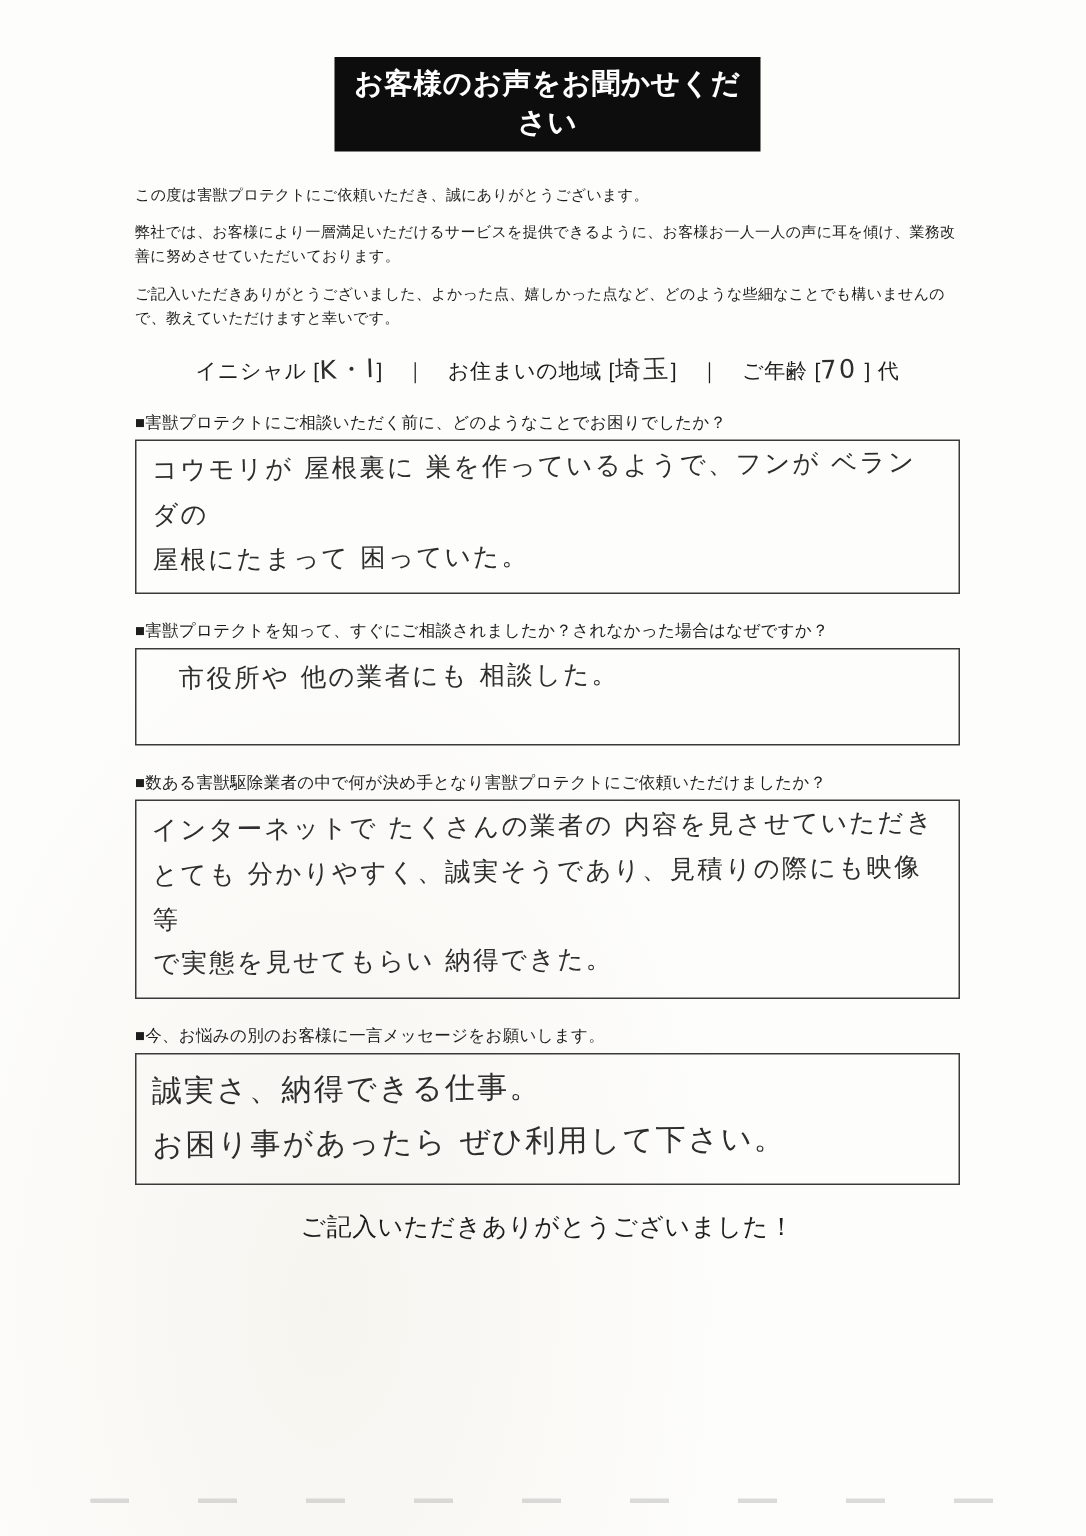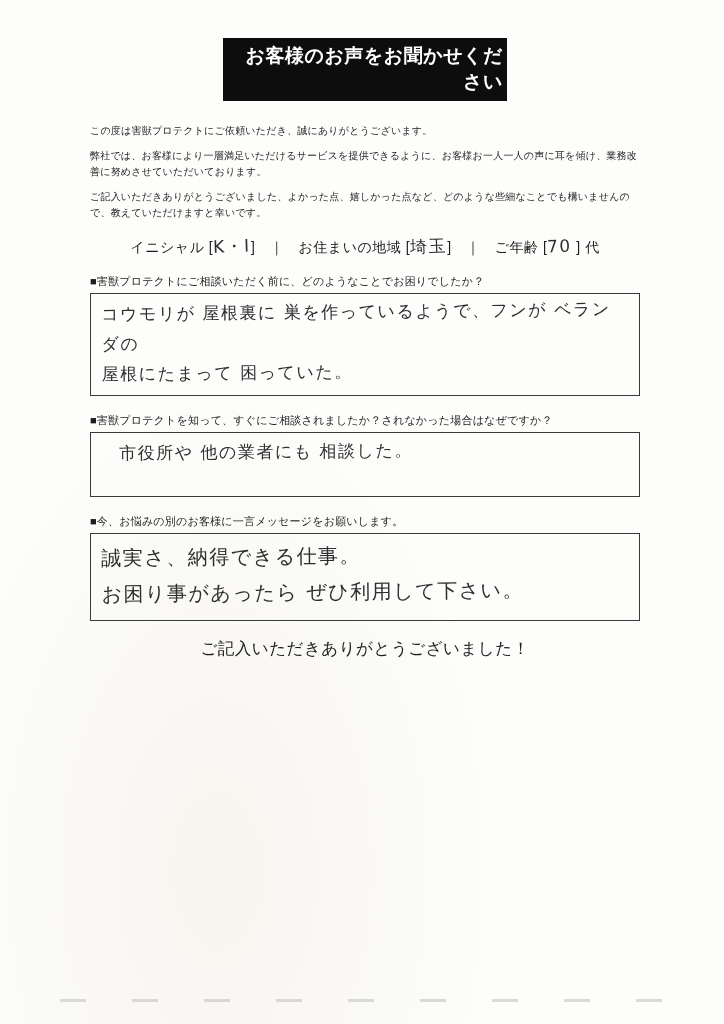--- a/index.html
+++ b/index.html
@@ -22,21 +22,21 @@
       #fdfdfc;
     position: relative;
   }
   .banner {
     width: 284px;
     margin: 0 auto 22px auto;
     background: #0d0d0d;
     color: #ffffff;
     font-size: 19px;
     font-weight: bold;
-    text-align: right;
+    text-align: center;
     padding: 5px 4px 6px 4px;
     letter-spacing: 0.5px;
   }
   .intro { font-size: 10px; line-height: 1.6; margin-bottom: 9px; letter-spacing: 0.2px; }
   .profile {
     font-size: 14px;
     text-align: center;
     margin: 14px 0 16px 0;
     letter-spacing: 0.5px;
   }
@@ -111,20 +111,28 @@
     </div>
   </section>
 
   <section class="q">
     <div class="q-label">■害獣プロテクトを知って、すぐにご相談されましたか？されなかった場合はなぜですか？</div>
     <div class="answer-box box-q2">
       <div class="hw answer">市役所や 他の業者にも 相談した。</div>
     </div>
   </section>
 
+  <section class="q">
+    <div class="q-label">■数ある害獣駆除業者の中で何が決め手となり害獣プロテクトにご依頼いただけましたか？</div>
+    <div class="answer-box box-q3">
+      <div class="hw answer">インターネットで たくさんの業者の 内容を見させていただき
+とても 分かりやすく、誠実そうであり、見積りの際にも映像等
+で実態を見せてもらい 納得できた。</div>
+    </div>
+  </section>
 
 
   <section class="q">
     <div class="q-label">■今、お悩みの別のお客様に一言メッセージをお願いします。</div>
     <div class="answer-box box-q5">
       <div class="hw answer">誠実さ、納得できる仕事。
 お困り事があったら ぜひ利用して下さい。</div>
     </div>
   </section>
 

